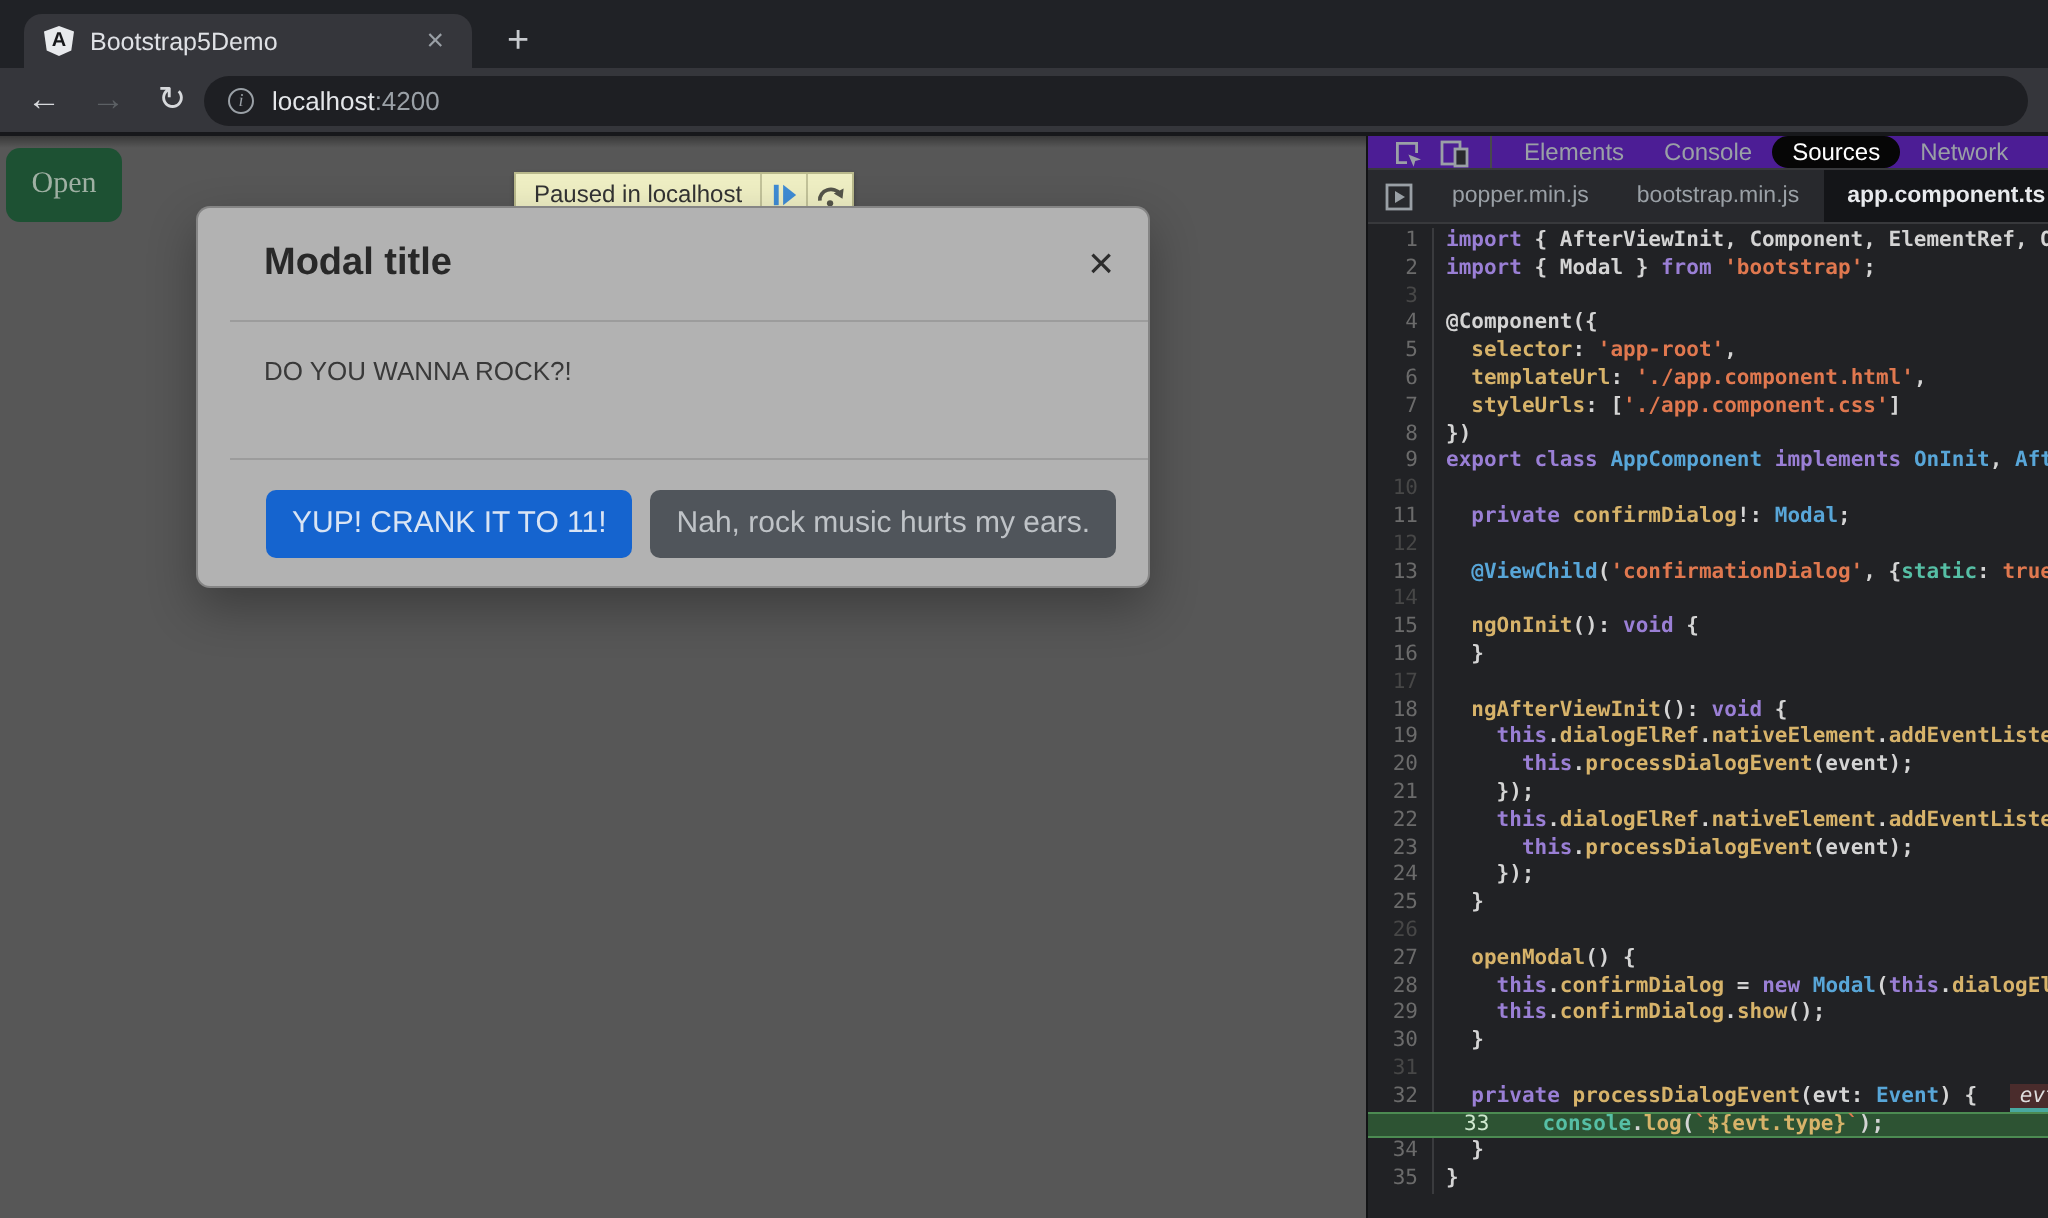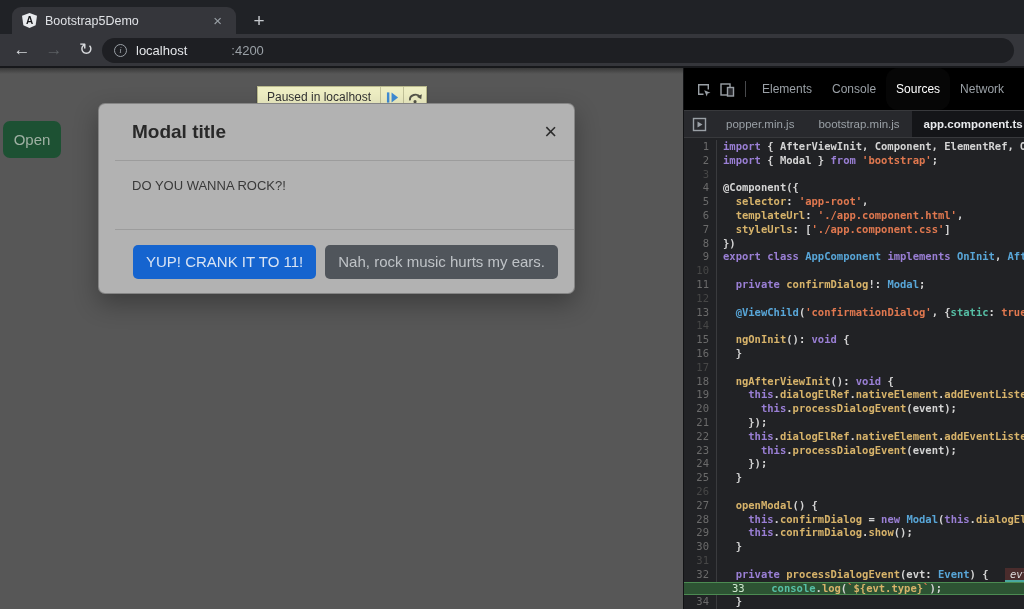--- a/index.html
+++ b/index.html
@@ -21,28 +21,28 @@
   .toolbar { position:absolute; left:0; top:34px; width:1024px; height:34px; background:#35363b;
              border-bottom:2px solid #17181b; }
   .navbtn { position:absolute; top:0; height:32px; width:28px; text-align:center; line-height:32px;
             font-size:17px; color:#d7d9dc; }
   .navbtn.disabled { color:#5c6064; }
   .omnibox { position:absolute; left:102px; right:10px; top:4px; height:25px; border-radius:13px;
              background:#1e1f23; display:flex; align-items:center; padding:0 12px; }
   .info-ic { width:13px; height:13px; border:1.4px solid #9aa0a6; border-radius:50%; color:#9aa0a6;
              font-size:9px; line-height:11px; text-align:center; font-style:italic; font-family:"Liberation Serif",serif; margin-right:9px; flex:none;}
   .url { font-size:13px; color:#e4e6e9; white-space:nowrap; }
-  .url .port { color:#9aa0a6;padding-left:44px; }
+  .url .port { color:#9aa0a6; }
 
   
   .viewport { position:absolute; left:0; top:68px; width:683px; height:541px; background:#575757; }
   .viewport::before { content:""; position:absolute; left:0; top:0; right:0; height:6px;
                       background:linear-gradient(rgba(0,0,0,.35),rgba(0,0,0,0)); }
   .open-btn { position:absolute; left:3px; top:6px; width:58px; height:37px; background:#1d5133;
-              border:none; border-radius:7px; color:#9fb0a3; font-size:15px; font-family:Liberation Sans, sans-serif;margin-top:47px; }
+              border:none; border-radius:7px; color:#9fb0a3; font-size:15px; font-family:Liberation Serif, serif; }
   .paused-bar { position:absolute; left:257px; top:18px; height:22px; background:#efefc4;
                 border:1px solid #b9b98c; display:flex; align-items:stretch; box-shadow:0 1px 2px rgba(0,0,0,.3); }
   .paused-label { font-size:12px; color:#333; padding:0 9px; display:flex; align-items:center; white-space:nowrap; }
   .pb-cell { width:23px; border-left:1px solid #c3c39a; display:flex; align-items:center; justify-content:center; }
 
   
   .modal { position:absolute; left:98px; top:35px; width:477px; height:191px; background:#b2b2b2;
            border-radius:7px; border:1px solid rgba(0,0,0,.25); box-shadow:0 10px 24px rgba(0,0,0,.3);
            display:flex; flex-direction:column;padding-left:16px; }
   .modal-header { height:57px; border-bottom:1px solid #9c9c9c; display:flex; align-items:center;
@@ -52,21 +52,21 @@
   .modal-body { flex:1; padding:17px; font-size:13px; color:#393939; }
   .modal-footer { height:64px; border-top:1px solid #9c9c9c; display:flex; align-items:center;
                   justify-content:flex-end; padding:0 16px; gap:9px; flex:none; }
   .btn { height:34px; border:none; border-radius:5px; font-size:15px; padding:0 13px; font-family:inherit; }
   .btn-primary { background:#1564cf; color:#d9e4f4; }
   .btn-secondary { background:#50555b; color:#bfc3c7; }
 
   
   .devtools { position:absolute; left:683px; top:68px; width:341px; height:541px; background:#212225;
               border-left:1px solid #121315; display:flex; flex-direction:column; }
-  .dt-toolbar { height:43px; background:#000000; border-bottom:1px solid #38393c; display:flex;
+  .dt-toolbar { height:17px; background:#4c1d95; border-bottom:1px solid #38393c; display:flex;
                 align-items:center; padding-left:7px; flex:none; }
   .dt-iconbtn { width:24px; height:24px; display:flex; align-items:center; justify-content:center; }
   .dt-sep { width:1px; height:16px; background:#48494c; margin:0 6px; }
   .dt-tabs { display:flex; height:100%; align-items:stretch; overflow:hidden; flex:1; }
   .dt-tab { font-size:12px; color:#9aa0a6; padding:0 10px; display:flex; align-items:center; white-space:nowrap; }
   .dt-tab.active { background:#060606; color:#ffffff;border-radius:12px; }
   .dt-filebar { height:27px; background:#28292d; border-bottom:1px solid #38393c; display:flex;
                 align-items:stretch; flex:none; }
   .nav-toggle { width:30px; display:flex; align-items:center; justify-content:center; }
   .file-tab { font-size:11.5px; color:#9aa0a6; padding:0 12px; display:flex; align-items:center; white-space:nowrap; }

